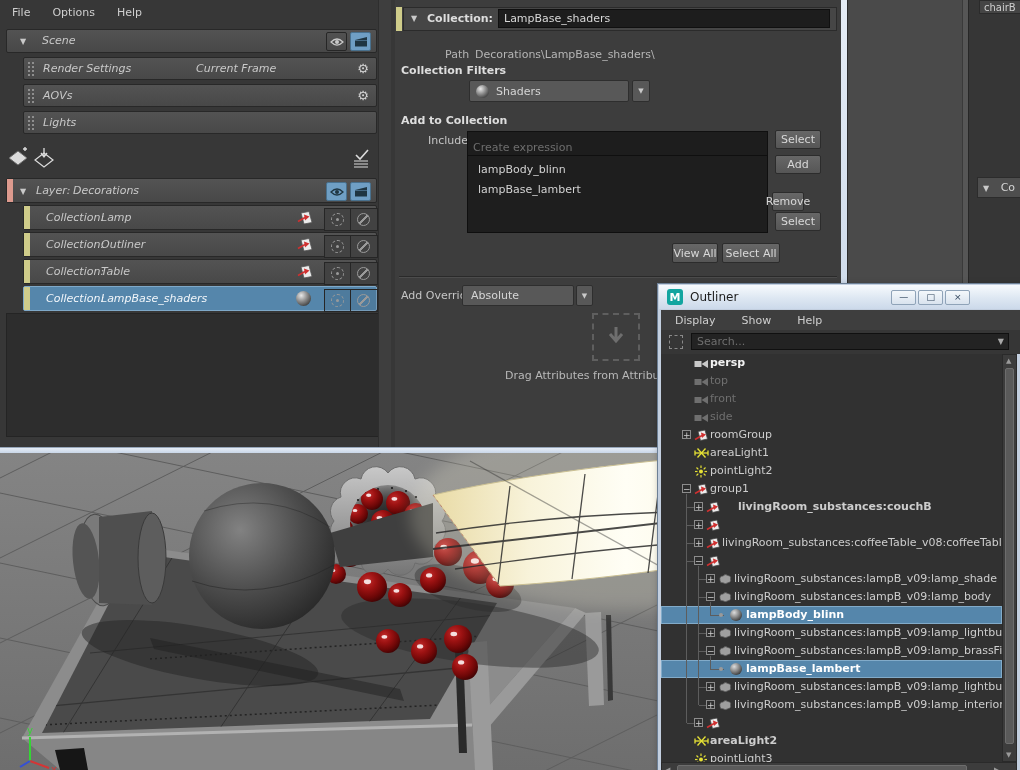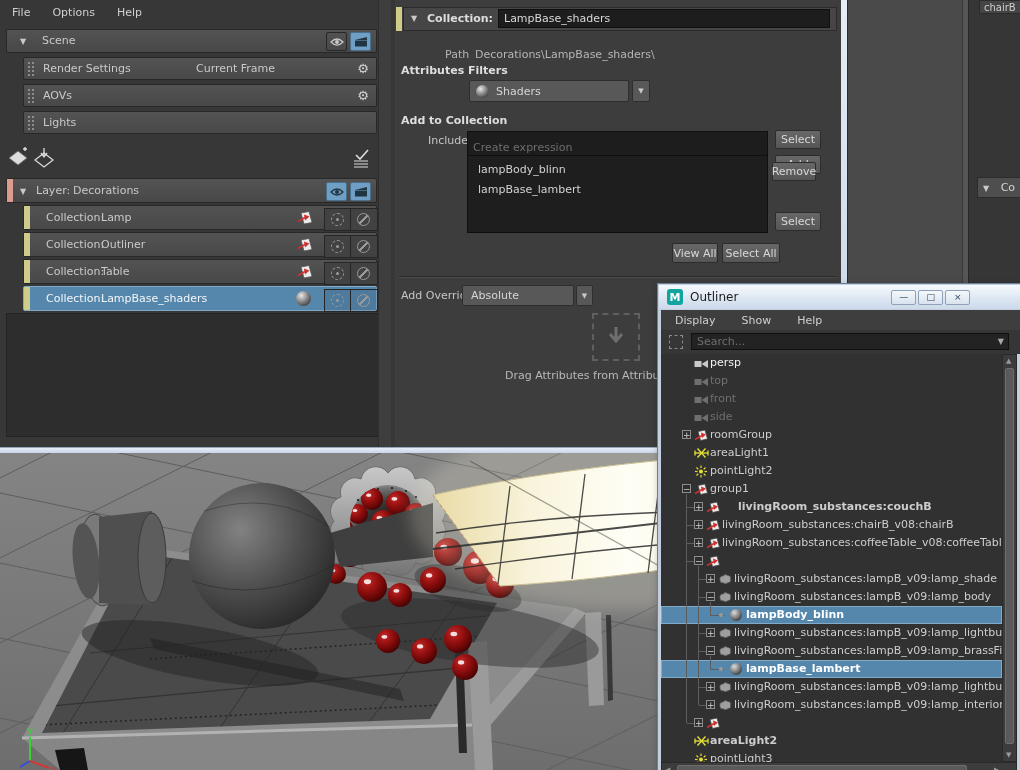--- a/index.html
+++ b/index.html
@@ -5,21 +5,21 @@
   html,body{margin:0;padding:0;background:#222;}
   #root{position:relative;width:1020px;height:770px;overflow:hidden;background:#373737;
         font-family:"DejaVu Sans","Liberation Sans",sans-serif;font-size:11px;color:#c8c8c8;
         -webkit-user-select:none;user-select:none;}
   .abs{position:absolute;}
   
   #left-panel{left:0;top:0;width:390px;height:448px;background:#373737;}
   .menubar{left:0;top:0;width:100%;height:24px;display:flex;align-items:center;gap:22px;padding-left:12px;box-sizing:border-box;}
   .menu-item{color:#cfcfcf;font-size:11px;cursor:default;}
   .rs-row{background:linear-gradient(#535353,#484848);border:1px solid #282828;border-radius:2px;box-sizing:border-box;}
-  .rs-label{position:absolute;top:4px;color:#c9c9c9;}
+  .rs-label{position:absolute;top:4px;color:#c9c9c9;font-style:italic;}
   .tri{font-size:8px;color:#c9c9c9;}
   .dots{position:absolute;left:3px;top:3px;width:7px;height:16px;
         background-image:radial-gradient(#8e8e8e 1px,transparent 1.2px);background-size:4px 4px;}
   .gear{position:absolute;right:7px;top:3px;font-size:13px;color:#d2d2d2;}
   .icon-box{position:absolute;width:21px;height:19px;top:2px;border:1px solid #262626;border-radius:2px;
             display:flex;align-items:center;justify-content:center;box-sizing:border-box;}
   .icon-box.blue{background:#6f9fc4;border-color:#49718e;}
   .side-tab{position:absolute;left:0;top:0;width:6px;height:100%;}
   .btn-cell{width:25px;height:100%;display:flex;align-items:center;justify-content:center;box-sizing:border-box;}
   .dash-circle{width:11px;height:11px;border:1px dashed #9a9a9a;border-radius:50%;position:relative;}
@@ -51,21 +51,21 @@
   #otl-title{position:absolute;left:1px;top:1px;right:1px;height:24px;background:linear-gradient(#f7fafd,#dde7f2 55%,#ccd9ea);display:flex;align-items:center;}
   .otl-btn{width:25px;height:15px;margin-left:2px;background:linear-gradient(#f4f8fb,#d9e3ee);border:1px solid #8fa3b8;border-radius:2px;
            display:flex;align-items:center;justify-content:center;font-size:9px;color:#30455c;box-sizing:border-box;}
   #otl-menubar{position:absolute;left:3px;top:26px;width:359px;height:20px;background:#3e3e3e;display:flex;align-items:center;gap:26px;padding-left:14px;box-sizing:border-box;}
   #otl-search-row{position:absolute;left:3px;top:46px;width:359px;height:24px;background:#363636;}
   #otl-tree{position:absolute;left:3px;top:70px;width:341px;height:408px;background:#313131;overflow:hidden;}
   .otl-row{position:absolute;left:0;width:100%;height:18px;line-height:18px;white-space:nowrap;}
   .otl-row.sel{background:#5586ab;box-shadow:inset 0 0 0 1px #82abc9;}
   .otl-label{position:absolute;top:0;font-size:11px;color:#cdcdcd;}
   .otl-row.dim .otl-label{color:#6f6f6f;}
-  .otl-row.bold .otl-label{color:#f2f2f2;font-weight:normal;}
+  .otl-row.bold .otl-label{color:#f2f2f2;font-weight:bold;}
   .otl-row.sel .otl-label{color:#fff;font-weight:bold;}
   .exp{position:absolute;top:4px;width:9px;height:9px;background:#2e2e2e;border:1px solid #8c8c8c;color:#cfcfcf;
        font-size:9px;line-height:8px;text-align:center;box-sizing:border-box;}
   .t-icon{position:absolute;top:3px;width:15px;height:13px;}
   .ln{position:absolute;background:#5d5d5d;}
   .ln-dot{position:absolute;width:4px;height:4px;border-radius:50%;background:#9a9a9a;}
   .sph{display:inline-block;width:12px;height:12px;border-radius:50%;
        background:radial-gradient(circle at 35% 30%,#dcdcdc,#888 42%,#222 90%);}
   .sbar{background:#3c3c3c;border:1px solid #2a2a2a;box-sizing:border-box;}
   .sthumb{position:absolute;background:#5a5a5a;border:1px solid #6d6d6d;border-radius:2px;box-sizing:border-box;}
@@ -240,40 +240,40 @@
   <div id="prop-editor" class="abs">
     <div class="abs" style="left:8px;top:7px;width:434px;height:24px;background:#464646;border:1px solid #2b2b2b;box-sizing:border-box;"></div>
     <span class="abs" style="left:1px;top:7px;width:6px;height:24px;background:#cfcc8a;"></span>
     <span class="tri abs" style="left:16px;top:14px;">▼</span>
     <span class="abs pe-heading" style="left:32px;top:12px;">Collection:</span>
     <input class="abs pe-field" style="left: 103px; top: 9px; width: 332px; height: 19px;" value="LampBase_shaders">
 
     <span class="abs" style="left:50px;top:48px;color:#b5b5b5;">Path</span>
     <span class="abs" style="left:80px;top:48px;color:#b5b5b5;">Decorations\LampBase_shaders\</span>
 
-    <span class="abs pe-heading" style="left:6px;top:64px;">Attributes Filters</span>
+    <span class="abs pe-heading" style="left:6px;top:64px;">Collection Filters</span>
 
     <div class="drop abs" style="left:74px;top:80px;width:160px;height:22px;padding-left:6px;">
       <span class="sphere-ico"></span>
       <span style="margin-left:7px;">Shaders</span>
     </div>
     <div class="drop-arrow abs" style="left:237px;top:80px;width:18px;height:22px;">▼</div>
 
     <span class="abs pe-heading" style="left:6px;top:114px;">Add to Collection</span>
 
     <span class="abs" style="left:33px;top:134px;color:#c5c5c5;">Include</span>
     <input class="abs pe-field" style="left: 72px; top: 131px; width: 301px; height: 32px;" placeholder="Create expression">
     <div class="btn abs" style="left:380px;top:130px;width:46px;height:19px;">Select</div>
 
     <div id="include-list" class="abs">
         <div class="inc-item">lampBody_blinn</div>
         <div class="inc-item">lampBase_lambert</div>
       </div>
     <div class="btn abs" style="left:380px;top:155px;width:46px;height:19px;">Add</div>
-    <div class="btn abs" style="left:377px;top:162px;width:44px;height:19px;">Remove</div>
+    <div class="btn abs" style="left:377px;top:192px;width:32px;height:19px;">Remove</div>
     <div class="btn abs" style="left:380px;top:212px;width:46px;height:19px;">Select</div>
 
     <div class="btn abs" style="left:277px;top:243px;width:46px;height:20px;">View All</div>
     <div class="btn abs" style="left:327px;top:243px;width:58px;height:20px;">Select All</div>
 
     <div class="abs" style="left:4px;top:276px;width:438px;height:1px;background:#2a2a2a;border-bottom:1px solid #4c4c4c;"></div>
 
     <span class="abs" style="left:6px;top:289px;color:#c5c5c5;">Add Override</span>
     <div class="drop abs" style="left:67px;top:285px;width:112px;height:21px;padding-left:8px;">
       <span>Absolute</span>
@@ -591,21 +591,20 @@
             </svg></span>
           <span class="otl-label" style="left:77px;font-weight:bold;">livingRoom_substances:couchB</span>
         </div>
         <div class="otl-row" style="top: 162px;">
           <span class="exp" style="left:33px;">+</span>
           <span class="t-icon" style="left:45px;"><svg width="15" height="14">
               <polygon points="4,2.5 11,1 13.5,10 6.5,11.5" fill="#ececec" stroke="#444" stroke-width="0.8"></polygon>
               <line x1="1" y1="10.5" x2="8" y2="6.5" stroke="#d03030" stroke-width="1.5"></line>
               <polygon points="7,3.5 12,5.5 8,9" fill="#d03030"></polygon>
             </svg></span>
-          <span class="otl-label" style="left:61px;">livingRoom_substances:chairB_v08:chairB</span>
         </div>
         <div class="otl-row" style="top: 180px;">
           <span class="exp" style="left:33px;">+</span>
           <span class="t-icon" style="left:45px;"><svg width="15" height="14">
               <polygon points="4,2.5 11,1 13.5,10 6.5,11.5" fill="#ececec" stroke="#444" stroke-width="0.8"></polygon>
               <line x1="1" y1="10.5" x2="8" y2="6.5" stroke="#d03030" stroke-width="1.5"></line>
               <polygon points="7,3.5 12,5.5 8,9" fill="#d03030"></polygon>
             </svg></span>
           <span class="otl-label" style="left:61px;">livingRoom_substances:coffeeTable_v08:coffeeTable</span>
         </div>

